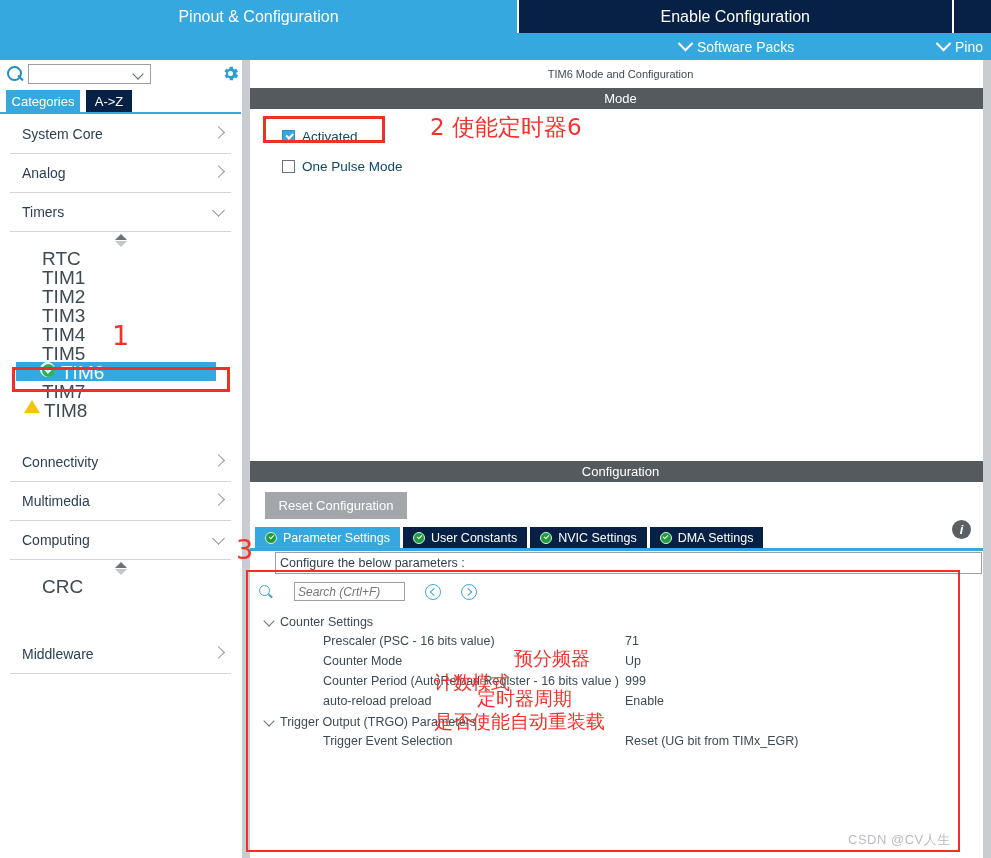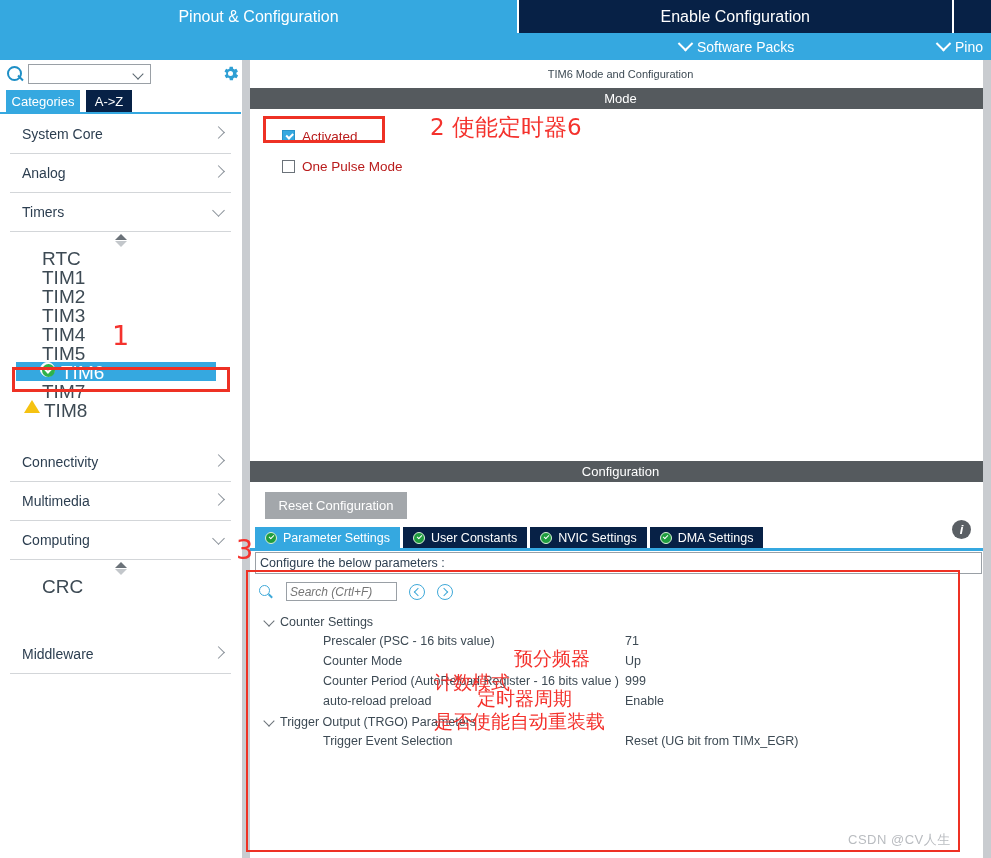--- a/index.html
+++ b/index.html
@@ -169,21 +169,21 @@
   }
   .section-bar {
     height: 21px; background: #555a5e; color: #ffffff;
     display: flex; align-items: center; justify-content: center;
     font-size: 13px;
   }
   .mode-body { height: 352px; background: #ffffff; position: relative; }
 
   .chk-row {
     position: absolute; display: flex; align-items: center;
-    font-size: 13.5px; color: #b91c1c;
+    font-size: 13.5px; color: #0c4a6e;
   }
   .cbox {
     width: 13px; height: 13px; border: 1px solid #6b7279; background: #fff;
     margin-right: 7px; position: relative; flex: none;
   }
   .cbox.checked { background: #35a8e0; border-color: #2793c9; }
   .cbox.checked::after {
     content: ""; position: absolute; left: 2.5px; top: 2px;
     width: 5px; height: 2.5px;
     border-left: 2px solid #ffffff; border-bottom: 2px solid #ffffff;
@@ -222,24 +222,24 @@
     position: absolute; left: 0; top: 66px; width: 741px; height: 3px;
     background: #35a8e0;
   }
 
   .param-area {
     position: absolute; left: 5px; top: 70px; width: 727px; height: 210px;
   }
   .cfg-note {
     height: 22px; border: 1px solid #9aa0a6; background: #fff;
     display: flex; align-items: center; padding-left: 4px;
-    font-size: 12.5px; color: #2c3e50;
+    font-size: 12.5px; color: #2c3e50; margin-left: 20px;
   }
   .search-row {
-    height: 30px; display: flex; align-items: center; gap: 12px;
+    height: 30px; display: flex; align-items: center; gap: 20px;
     padding-top: 5px;
   }
   .mag2 { width: 16px; height: 16px; position: relative; flex: none; margin-left:3px;}
   .mag2::before {
     content: ""; position: absolute; left: 1px; top: 1px;
     width: 9px; height: 9px; border: 1.8px solid #3fa9d9; border-radius: 50%;
   }
   .mag2::after {
     content: ""; position: absolute; left: 10px; top: 11px;
     width: 5px; height: 1.8px; background: #3fa9d9; transform: rotate(45deg);

